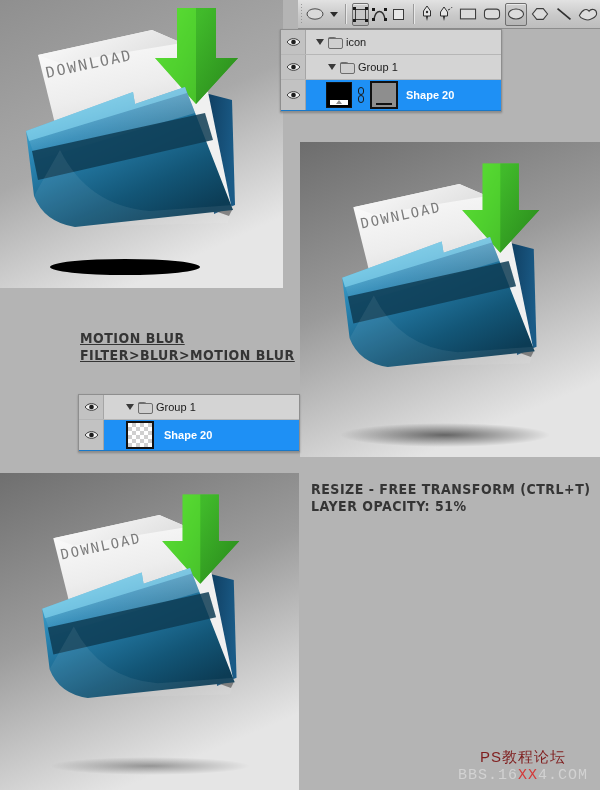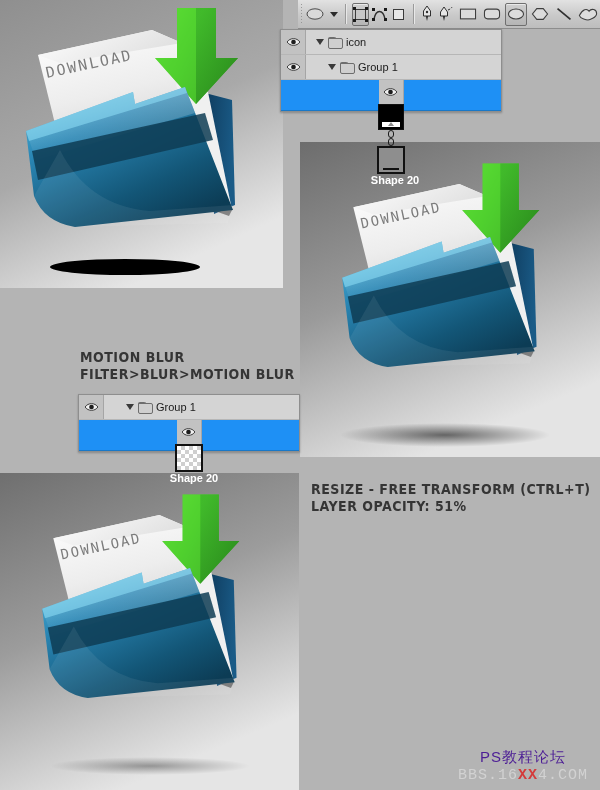--- a/index.html
+++ b/index.html
@@ -32,21 +32,21 @@
     box-shadow:inset 0 1px 0 #e9e9e9;}
   .tb-shape{width:20px;height:14px;}
   .caret{width:0;height:0;border-left:4px solid transparent;
     border-right:4px solid transparent;border-top:5px solid #2b2b2b;}
 
   
   .layers{position:absolute;background:#d4d4d4;border:1px solid #8e8e8e;
     box-shadow:0 1px 2px rgba(0,0,0,.25);}
   .lrow{display:flex;align-items:center;height:24px;
     border-bottom:1px solid #b6b6b6;background:#d4d4d4;}
-  .lrow.tall{height:30px;flex-direction:column;}
+  .lrow.tall{height:30px;}
   .lrow.sel{background:#1e90f5;border-bottom-color:#1878c8;}
   .eye-cell{width:24px;height:100%;display:flex;align-items:center;
     justify-content:center;background:#c2c2c2;border-right:1px solid #a5a5a5;
     flex:0 0 24px;}
   .eye{width:15px;height:10px;}
   .twisty{width:0;height:0;border-left:4.5px solid transparent;
     border-right:4.5px solid transparent;border-top:6px solid #3a3a3a;
     margin-right:4px;flex:0 0 auto;}
   .folder{width:13px;height:10px;position:relative;flex:0 0 auto;margin-right:5px;}
   .folder i{position:absolute;left:0;top:1px;width:13px;height:9px;
@@ -75,24 +75,24 @@
 
   
   .caption{position:absolute;color:#353535;
     font-family:"DejaVu Sans Condensed","Liberation Sans",sans-serif;
     font-size:14px;line-height:17px;letter-spacing:.5px;font-weight:600;
     white-space:pre-line;}
 
   
   .wm{position:absolute;right:12px;bottom:6px;text-align:center;
       font-family:"Liberation Sans",sans-serif;}
-  .wm .l1{color:#4c1d95;font-size:15px;letter-spacing:1px;}
+  .wm .l1{color:#7f1d1d;font-size:15px;letter-spacing:1px;}
   .wm .l2{color:#d2d2d2;font-size:15px;letter-spacing:1px;
           font-family:"Liberation Mono",monospace;}
-  .wm .l2 .r{color:#d43a3a;font-weight:bold;}
+  .wm .l2 .r{color:#d43a3a;font-weight:normal;}
 </style>
 </head>
 <body style="background: rgb(180, 180, 180);">
 
 <div class="panel" id="panel1" style="left: 0px; top: 0px; width: 283px; height: 288px;">
   <svg class="art" viewBox="0 0 283 288" preserveAspectRatio="none">
     <defs>
       <linearGradient id="bg1" x1="0" y1="0" x2="0.45" y2="1">
         <stop offset="0" stop-color="#8f8f8f"></stop>
           <stop offset="0.55" stop-color="#a9a9a9"></stop>
@@ -377,21 +377,21 @@
       <rect x="1.5" y="0.5" width="5" height="7" rx="2.5" fill="none" stroke="#1b1b1b"></rect>
       <rect x="1.5" y="8.5" width="5" height="7" rx="2.5" fill="none" stroke="#1b1b1b"></rect>
     </svg>
     <span class="thumb thumb-gray">
         <span class="ln"></span>
       </span>
     <span class="lname" style="margin-left:8px">Shape 20</span>
   </div>
 </div>
 
-<div class="caption" id="cap-motion" style="left:80px;top:349px;">MOTION BLUR
+<div class="caption" id="cap-motion" style="left:80px;top:330px;text-decoration:underline;">MOTION BLUR
 FILTER&gt;BLUR&gt;MOTION BLUR</div>
 
 <div class="layers" id="lp-mid" style="left:78px;top:394px;width:220px;">
 
   <div class="lrow">
     <span class="eye-cell">
       <svg class="eye" viewBox="0 0 16 11">
         <path d="M1,5.5 C4,0.6 12,0.6 15,5.5 C12,10.4 4,10.4 1,5.5 Z" fill="#f0f0f0" stroke="#2b2b2b" stroke-width="1"></path>
         <circle cx="8" cy="5.5" r="2.6" fill="#1d1d1d"></circle>
       </svg>

